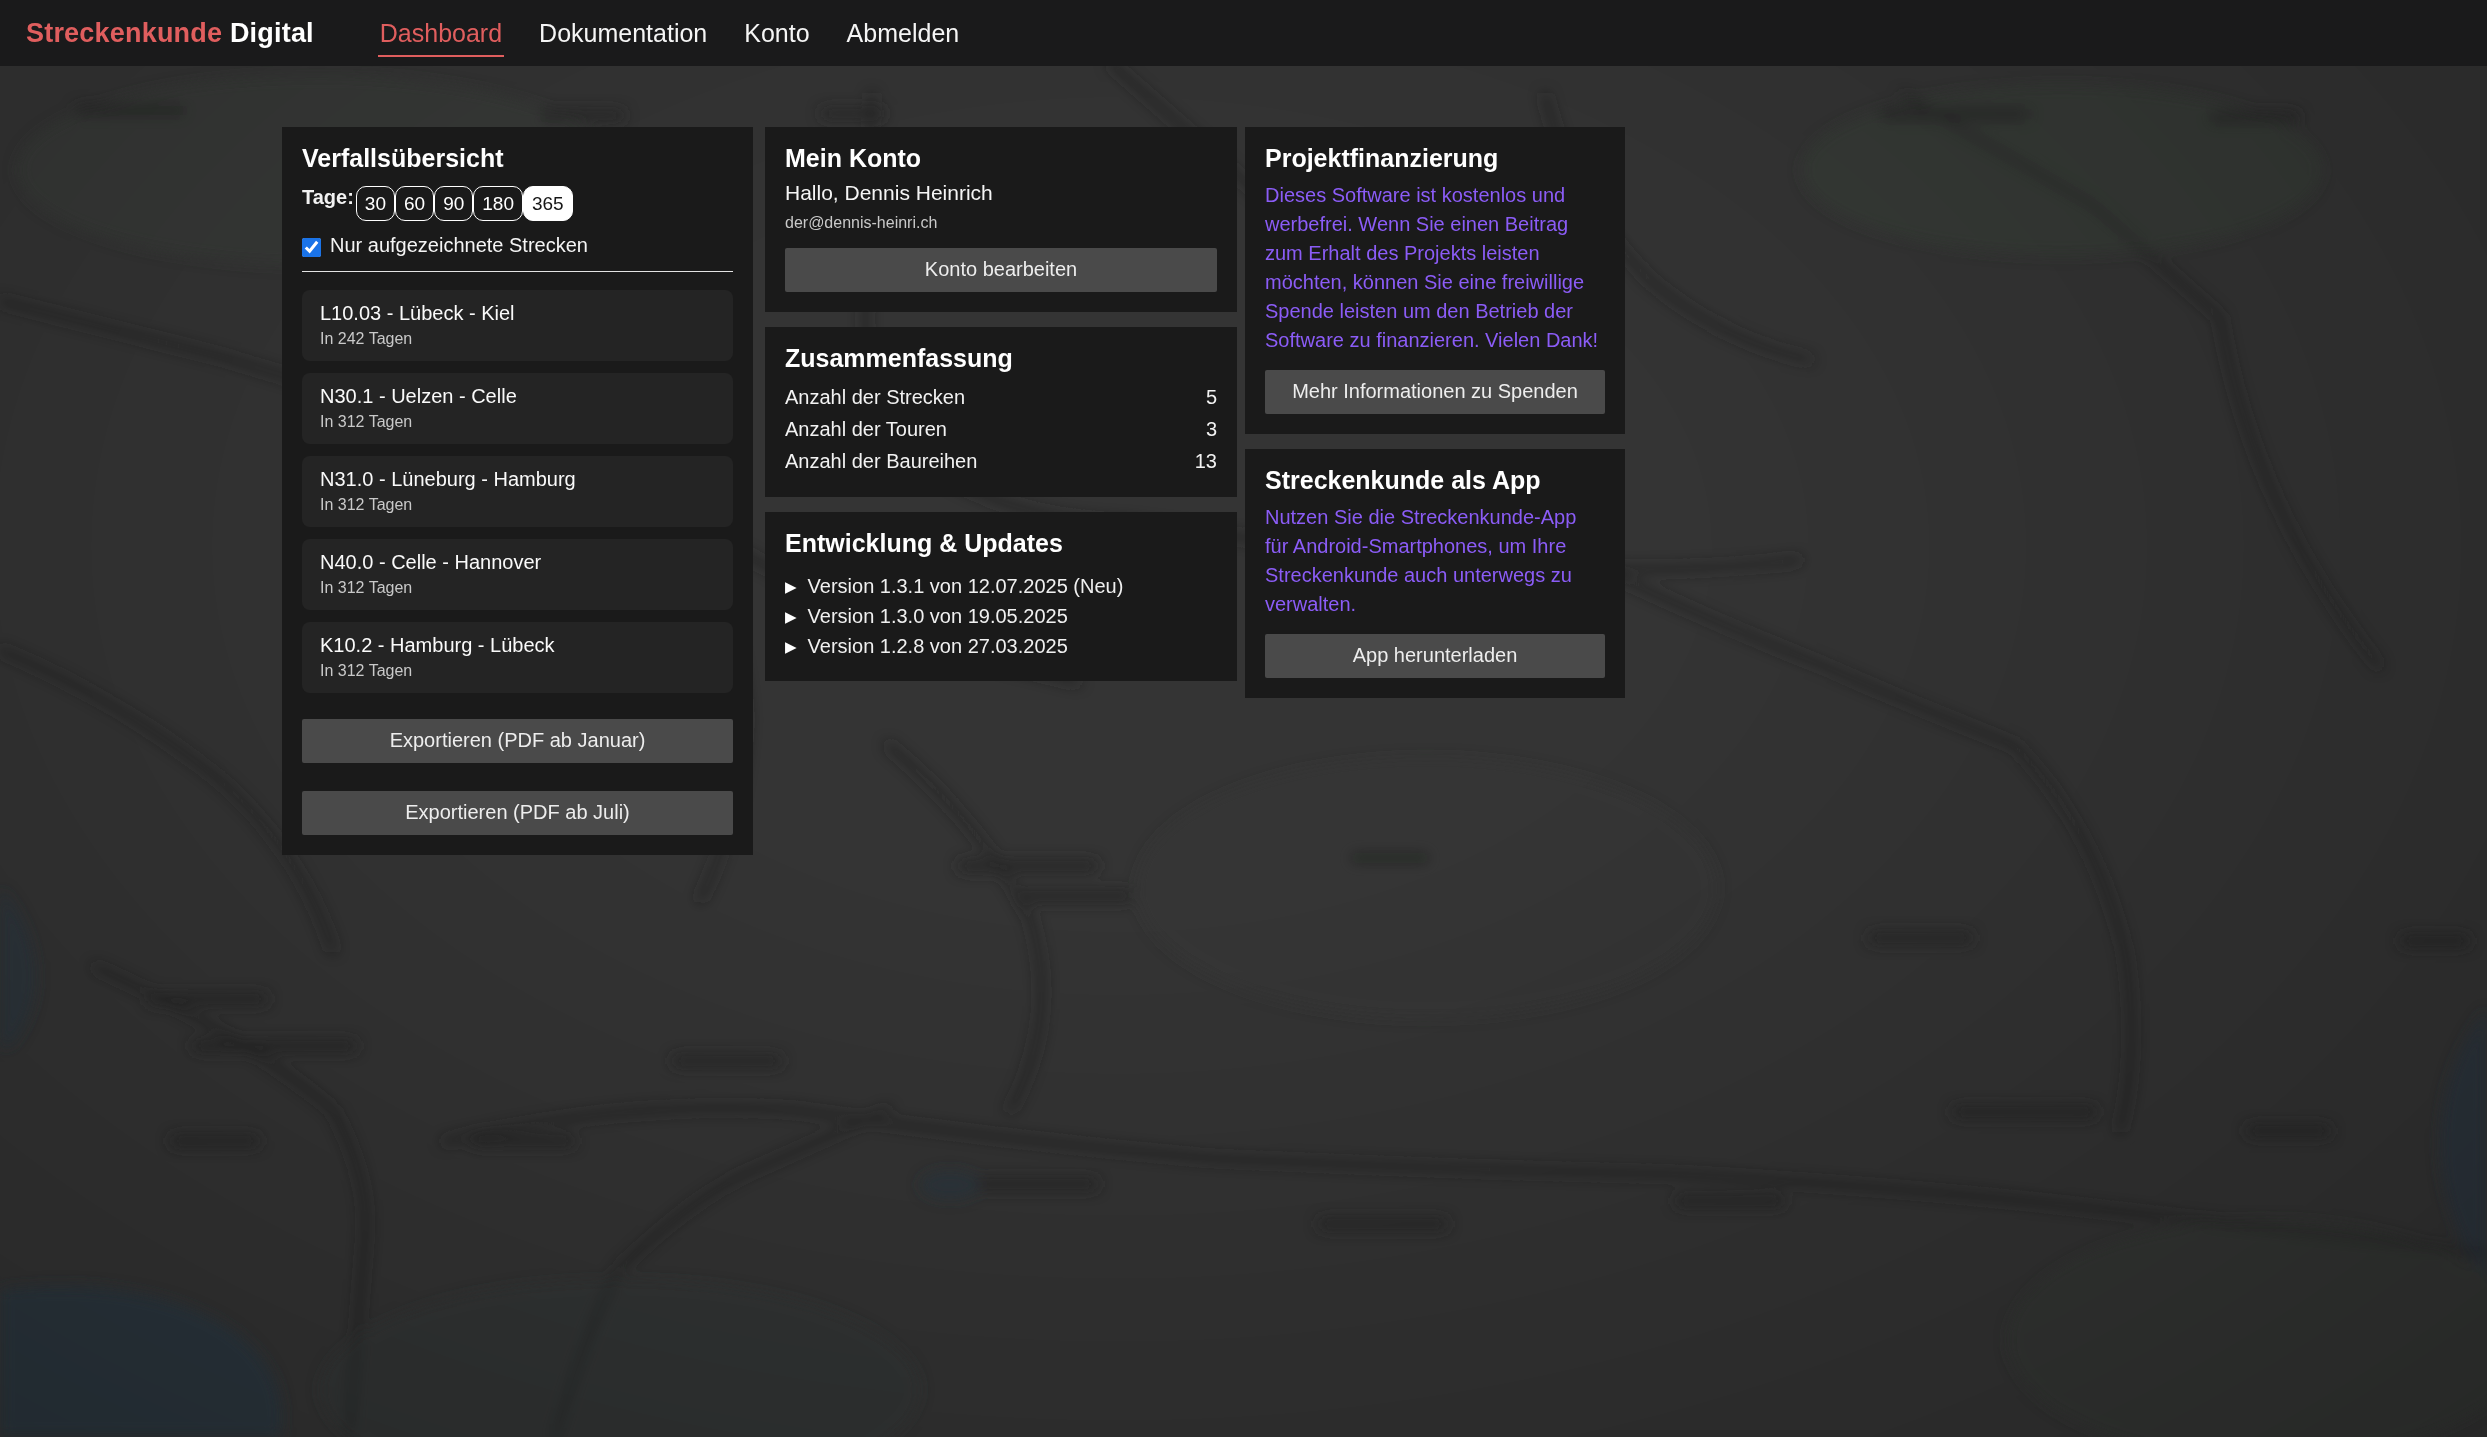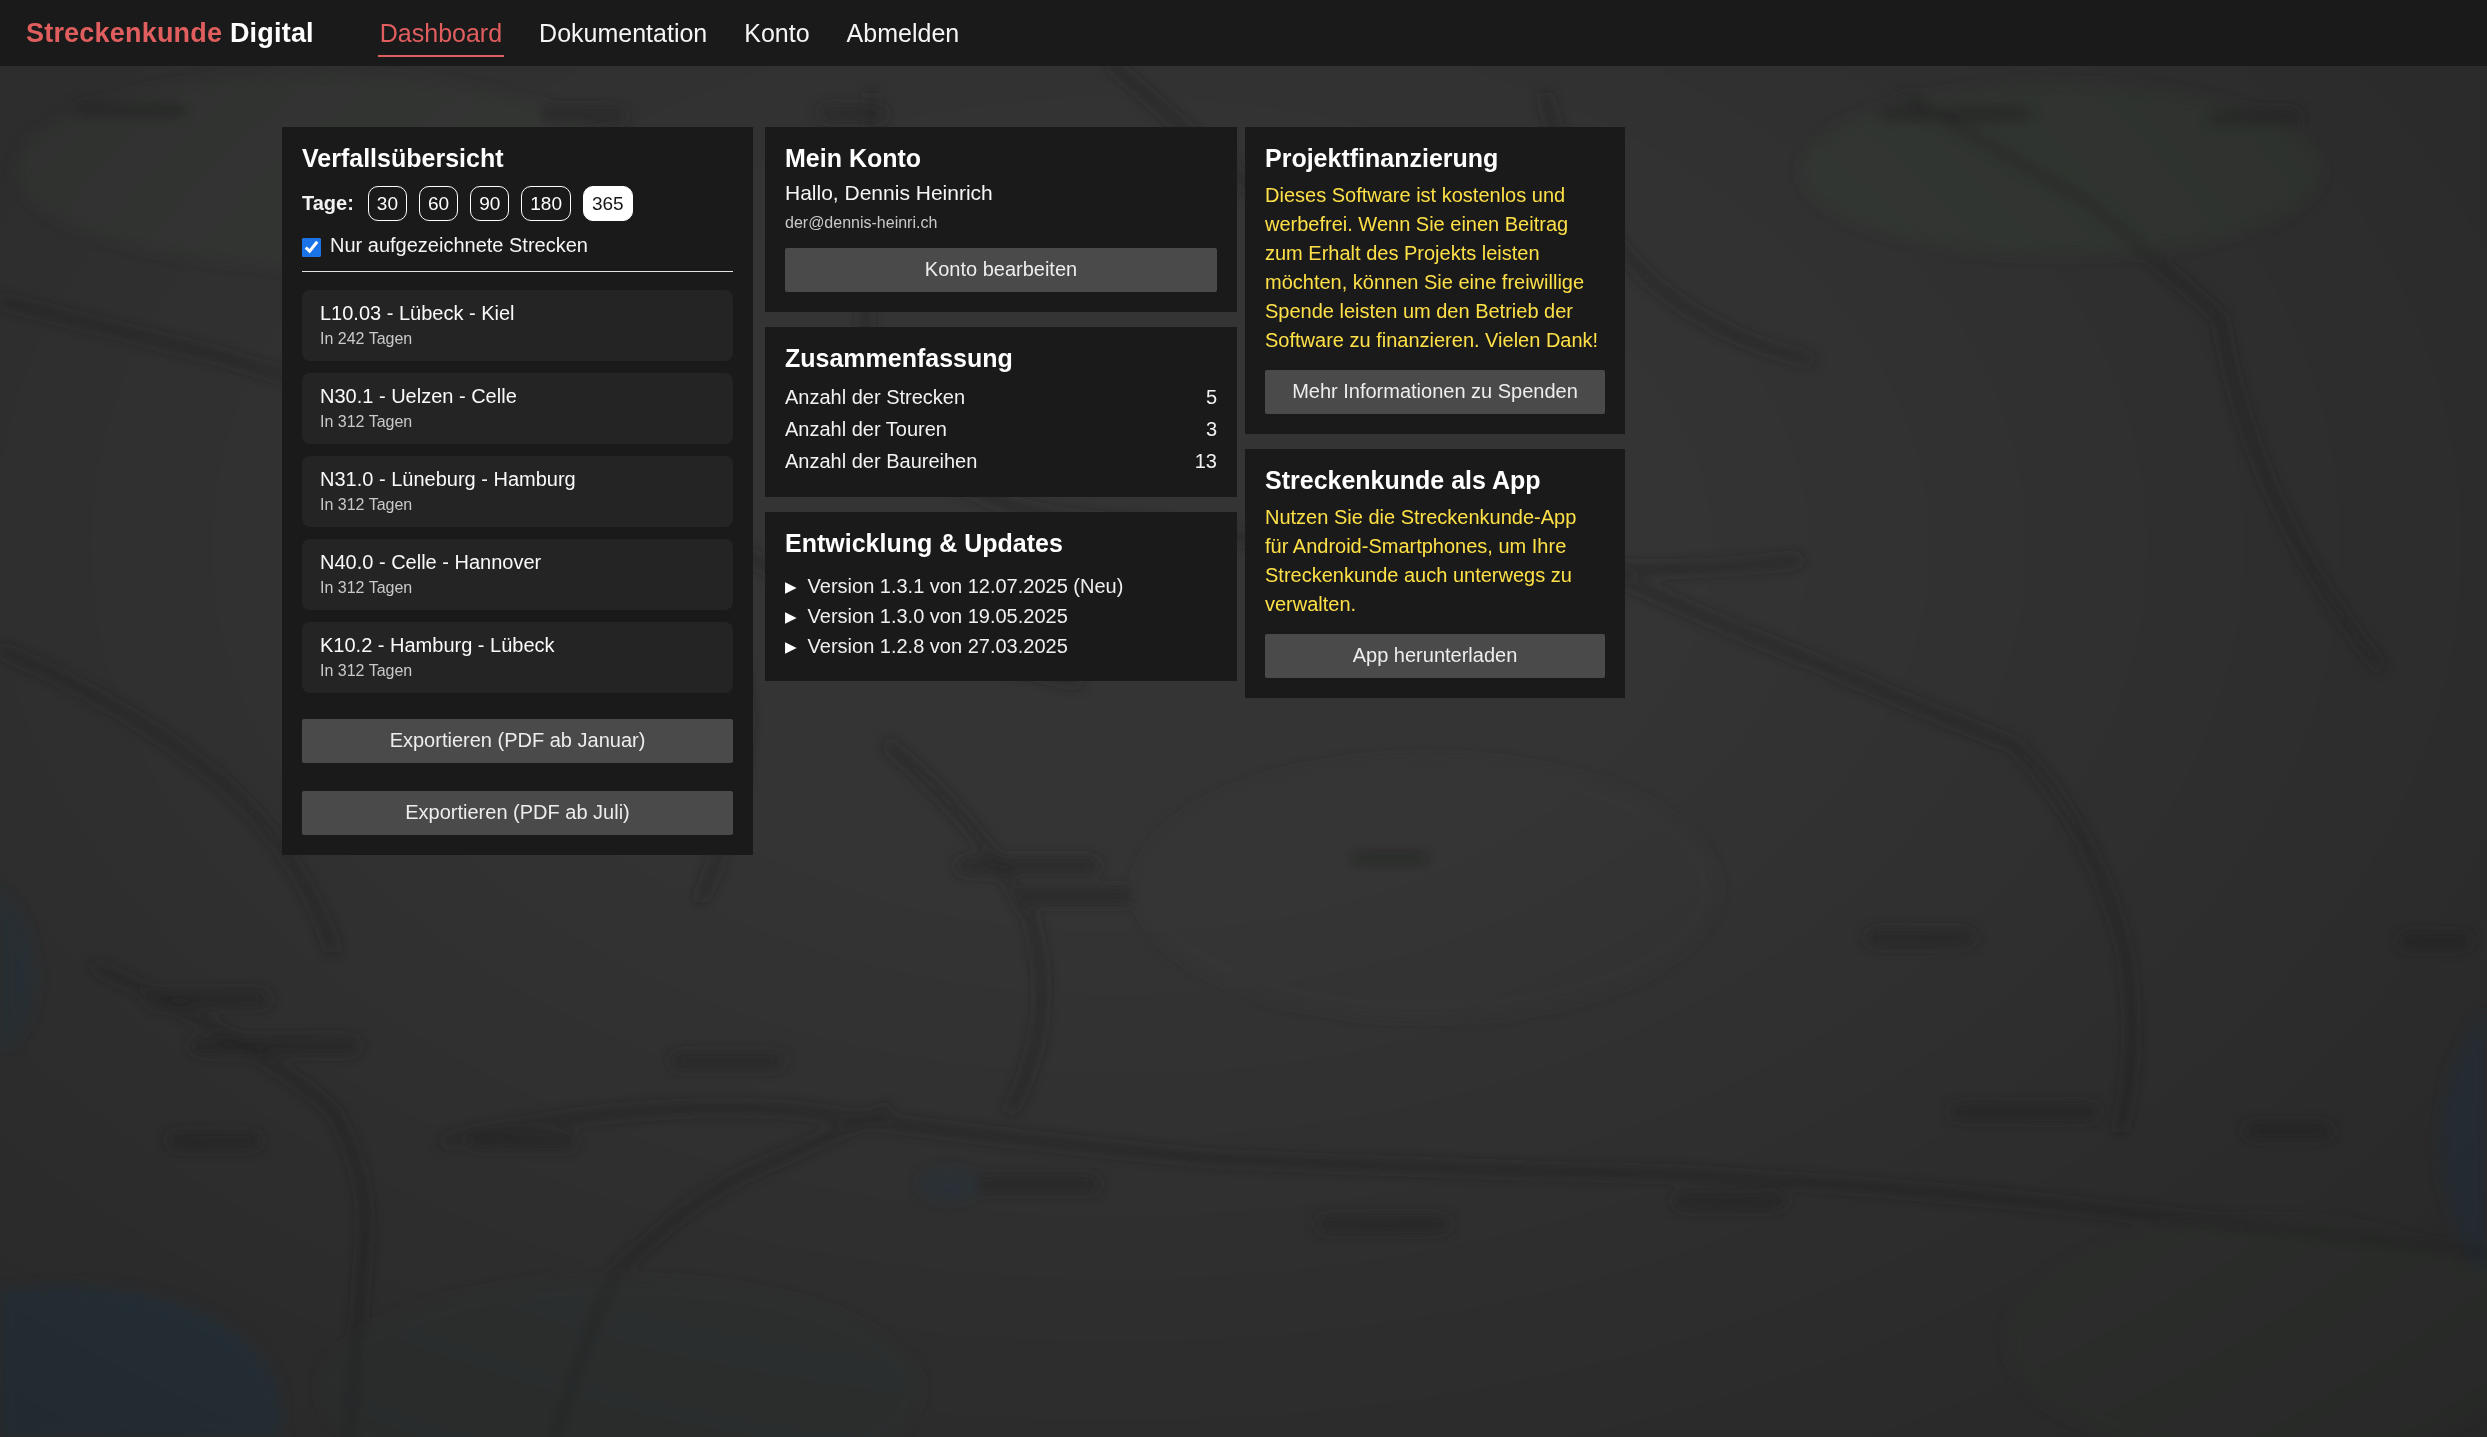--- a/index.html
+++ b/index.html
@@ -39,21 +39,21 @@
   
   .col { position:absolute; top:127px; z-index:4; display:flex; flex-direction:column; gap:15px; }
   .col-left  { left:282px;  width:471px; }
   .col-mid   { left:765px;  width:472px; }
   .col-right { left:1245px; width:380px; }
 
   .panel { background:#1a1a1a; padding:17px 20px 20px; }
   .panel-title { font-size:25px; font-weight:700; color:#ffffff; margin-bottom:13px; }
 
   
-  .tage-row { display:flex; align-items:center; gap:12px; margin-bottom:13px; }
+  .tage-row { display:flex; margin-bottom:13px; }
   .tage-label { font-size:20px; font-weight:700; margin-right:2px; }
   .day-btn {
     background:transparent; color:#ffffff;
     border:1.5px solid #ffffff; border-radius:10px;
     font-family:inherit; font-size:19px; line-height:1;
     padding:7px 8px; min-width:37px; cursor:pointer;
   }
   .day-btn.selected { background:#ffffff; color:#161616; border-color:#ffffff; }
   .check-row { display:flex; align-items:flex-end; gap:9px; margin-bottom:14px; }
   .check-row input { width:19px; height:19px; accent-color:#1a73e8; cursor:pointer; }
@@ -85,21 +85,21 @@
   .sum-row { display:flex; justify-content:space-between; align-items:baseline; padding:4.5px 0; }
   .sum-label { font-size:20px; color:#f2f2f2; }
   .sum-value { font-size:20px; color:#f2f2f2; }
 
   
   .update-item { display:flex; align-items:center; gap:11px; padding:3.5px 0; cursor:pointer; }
   .update-marker { font-size:15px; color:#ffffff; line-height:1; }
   .update-text { font-size:20px; color:#f0f0f0; }
 
   
-  .panel-body { font-size:20px; line-height:29px; color:#fde047; margin-bottom:15px; }
+  .panel-body { font-size:20px; line-height:29px; color:#8b5cf6; margin-bottom:15px; }
   .panel .panel-title.tight { margin-bottom:8px; }
 </style>
 </head>
 <body>
 
 <div class="map-bg">
   <svg width="2487" height="1437" viewBox="0 0 2487 1437" xmlns="http://www.w3.org/2000/svg">
     <defs>
       <filter id="b" x="-5%" y="-5%" width="110%" height="110%">
           <feGaussianBlur stdDeviation="7"></feGaussianBlur>

